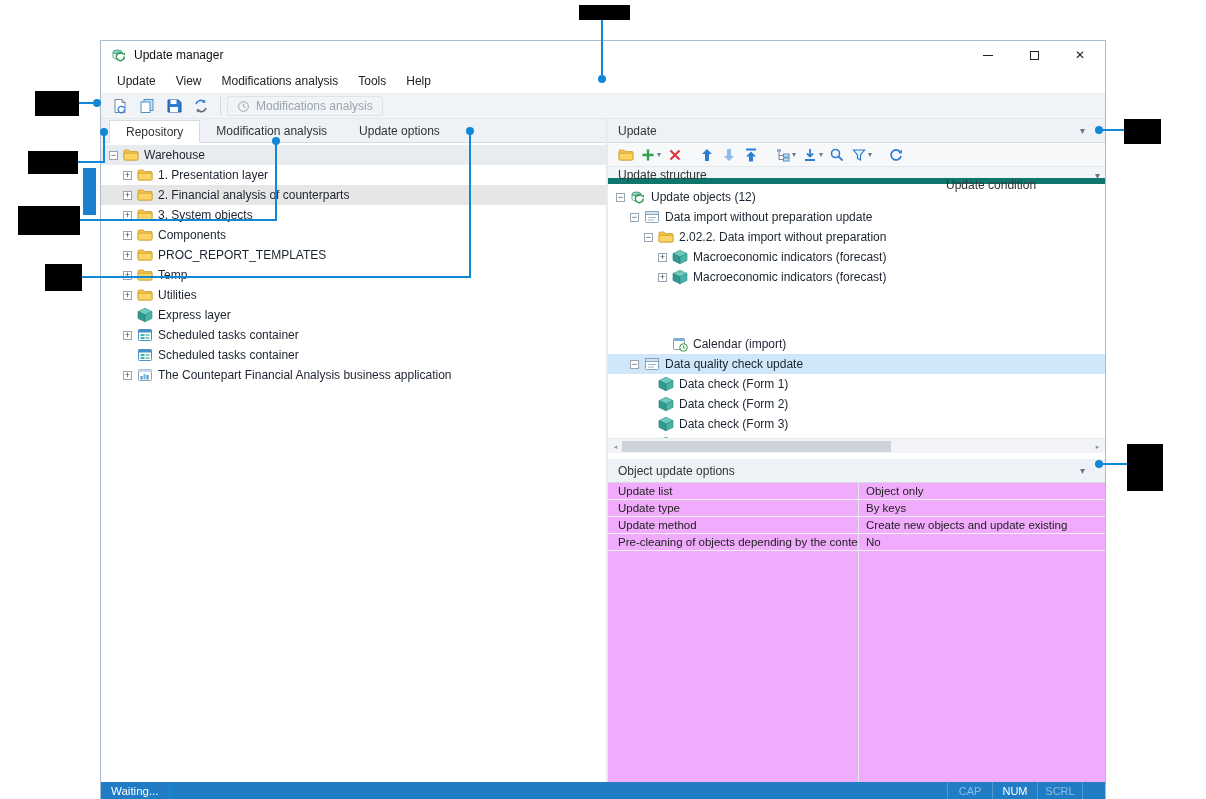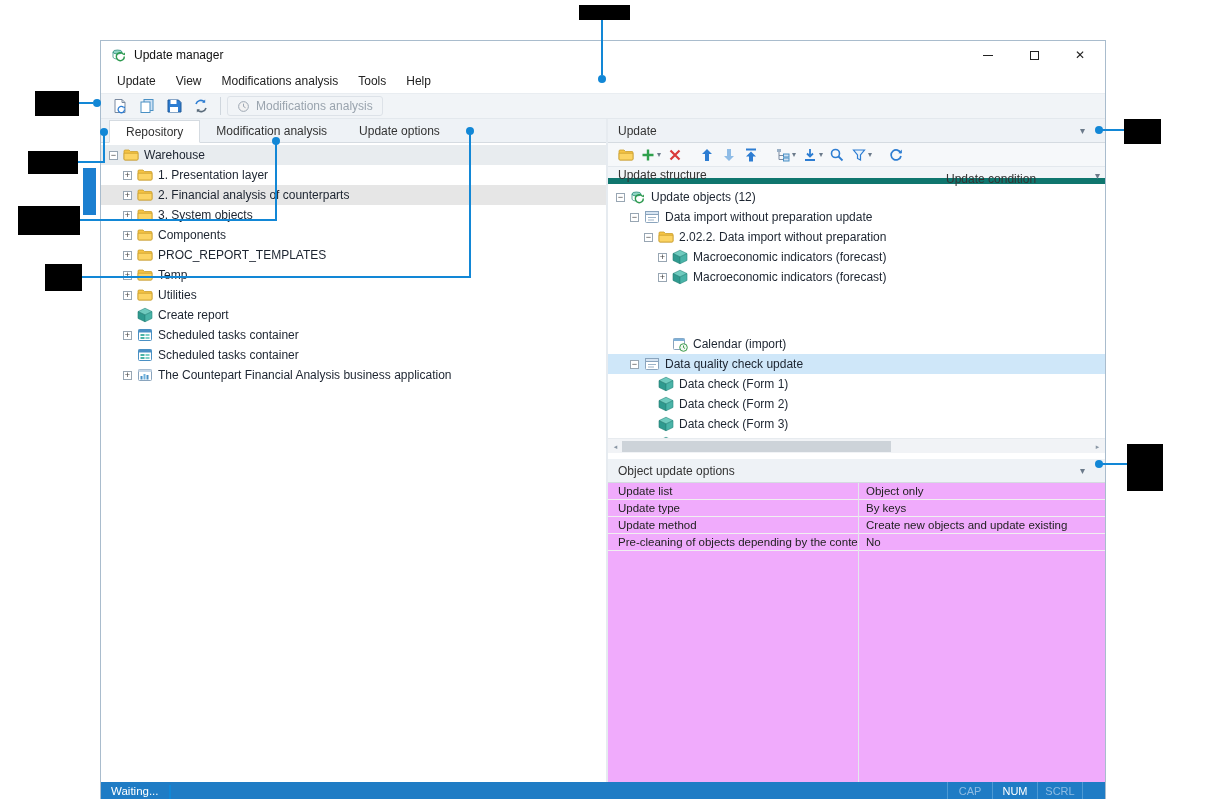--- a/index.html
+++ b/index.html
@@ -65,21 +65,21 @@
 
   .update-toolbar { height:24px; background:#f6f8fa; border-bottom:1px solid #e3e8ed;
                     display:flex; align-items:center; padding-left:7px; }
   .utb-btn { height:20px; display:flex; align-items:center; padding:0 3px; }
   .utb-caret { font-size:8px; color:#6b7a8a; margin-left:1px; }
   .utb-sep { width:10px; }
 
   .col-header { height:17px; background:#f2f5f8; border-bottom:6px solid #0f766e; position:relative;
                 font-size:12px; color:#333; }
   .col-header .c1 { position:absolute; left:10px; top:1px; }
-  .col-header .c2 { position:absolute; left:338px; top:5px; }
+  .col-header .c2 { position:absolute; left:338px; top:11px; }
   .col-header .caret { position:absolute; right:5px; top:3px; font-size:10px; color:#6b7a8a; }
 
   .right-tree { height:254px; background:#fff; padding-top:3px; overflow:hidden; }
 
   .hscroll { height:15px; background:#f1f3f6; border-top:1px solid #e7ebef; position:relative; }
   .hs-arrow { position:absolute; top:0; width:15px; height:15px; display:flex; align-items:center;
               justify-content:center; font-size:7px; color:#8a97a5; }
   .hs-left { left:0; } .hs-right { right:0; }
   .hs-thumb { position:absolute; left:14px; top:2px; width:269px; height:11px; background:#cdd3d9; }
 
@@ -287,21 +287,21 @@
             </div>
             <div class="tree-row" style="padding-left: 22px;">
               <span class="expander hidden"></span>
               <span class="icon">
                 <svg viewBox="0 0 16 16">
                   <polygon points="8,1.2 15,4.6 8,8 1,4.6" fill="#6fcabe" stroke="#2a8a80" stroke-width="0.6"></polygon>
                   <polygon points="1,4.6 8,8 8,14.8 1,11.4" fill="#2f9a8f" stroke="#257d74" stroke-width="0.6"></polygon>
                   <polygon points="15,4.6 8,8 8,14.8 15,11.4" fill="#49b3a7" stroke="#2a8a80" stroke-width="0.6"></polygon>
                 </svg>
               </span>
-              <span class="tree-label">Create report</span>
+              <span class="tree-label">Express layer</span>
             </div>
             <div class="tree-row" style="padding-left: 22px;">
               <span class="expander">+</span>
               <span class="icon">
                 <svg viewBox="0 0 16 16">
                   <rect x="1.5" y="2.5" width="13" height="11" rx="1" fill="#fff" stroke="#4a90c4"></rect>
                   <rect x="1.5" y="2.5" width="13" height="3" fill="#4a90c4"></rect>
                   <rect x="3.5" y="7" width="4" height="2" fill="#49b3a7"></rect>
                   <rect x="3.5" y="10" width="4" height="2" fill="#49b3a7"></rect>
                   <rect x="8.5" y="7" width="4" height="2" fill="#7fd0c8"></rect>

